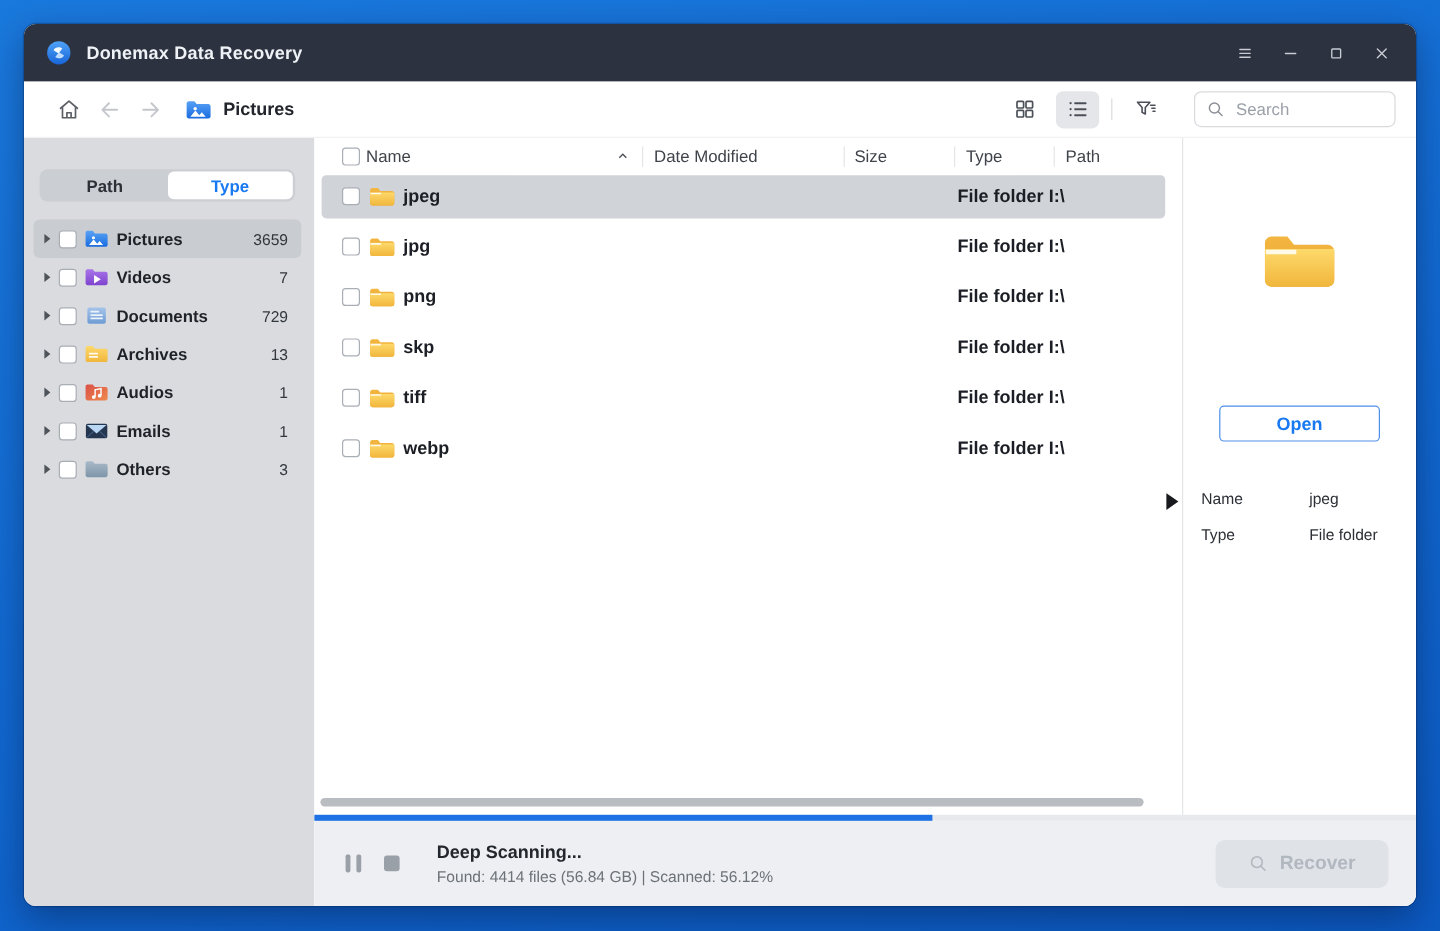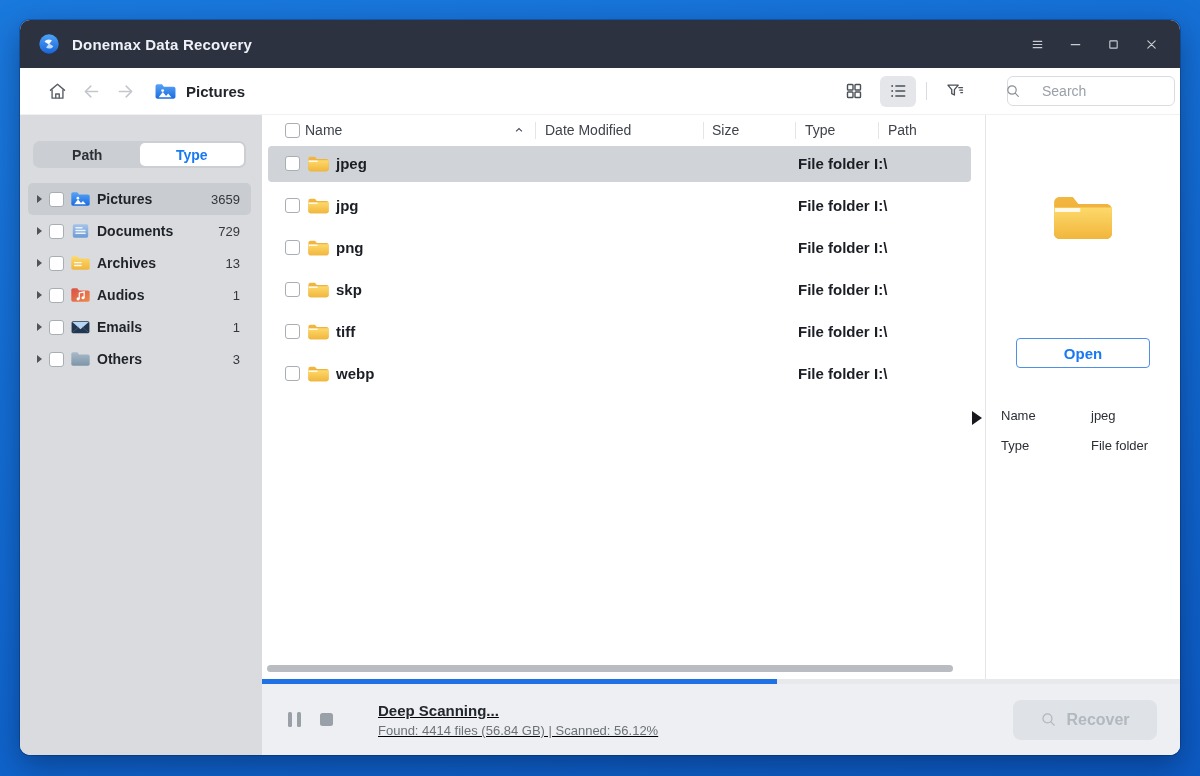--- a/index.html
+++ b/index.html
@@ -31,21 +31,21 @@
   .crumb svg { width:23px; height:19px; }
   .crumb-label { font-size:15px; font-weight:600; color:#22252b; margin-left:9px; }
   .spacer { flex:1; }
   .view-btn { width:36px; height:31px; border-radius:6px; display:flex; align-items:center; justify-content:center; }
   .view-btn.active { background:#e4e6e9; }
   .view-btn svg { width:20px; height:20px; }
   .v-divider { width:1px; height:18px; background:#d9dbde; margin:0 10px; }
   .searchbox { position:relative; width:168px; height:30px; margin-left:22px; }
   .searchbox input {
     width:100%; height:100%; border:1px solid #d9dbde; border-radius:6px; background:#fff;
-    padding:0 8px 0 34px; font-size:14px; color:#0f172a; font-family:"Liberation Sans",sans-serif; outline:none;margin-left:12px;
+    padding:0 8px 0 34px; font-size:14px; color:#0f172a; font-family:"Liberation Sans",sans-serif; outline:none;
   }
   .searchbox input::placeholder { color:#9aa0a8; }
   .searchbox svg { position:absolute; left:10px; top:7px; width:16px; height:16px; }
   
   .bodyrow { flex:1; display:flex; min-height:0; }
   .sidebar { flex:0 0 242px; background:#d9dbde; padding-top:26px; }
   .tabbar { margin:0 16px 0 13px; height:27px; background:#cbced2; border-radius:7px; display:flex; padding:2px; }
   .tab { flex:1; display:flex; align-items:center; justify-content:center; font-size:14px; font-weight:700; color:#2c3037; border-radius:5px; }
   .tab.active { background:#fff; color:#1879f2; }
   .tree { margin-top:15px; }
@@ -95,21 +95,21 @@
     border-left:10px solid #17191c; border-top:7px solid transparent; border-bottom:7px solid transparent; }
   
   .progress { flex:0 0 5px; background:#e7e9ec; position:relative; }
   .progress-fill { position:absolute; left:0; top:0; bottom:0; background:#1f72e5; }
   .statusbar { flex:0 0 71px; background:#edeff2; display:flex; align-items:center; padding:0 23px 0 26px; }
   .ctl-ic { display:flex; align-items:center; }
   .pause-ic { gap:5px; }
   .pause-ic i { display:block; width:4px; height:15px; background:#9aa0a8; border-radius:1.5px; }
   .stop-ic { margin-left:19px; }
   .stop-ic i { display:block; width:13px; height:13px; background:#9aa0a8; border-radius:2.5px; }
-  .status-text { margin-left:45px;text-decoration:underline; }
+  .status-text { margin-left:31px; }
   .status-title { font-size:15px; font-weight:700; color:#23262c; margin-bottom:4px; }
   .status-detail { font-size:13px; color:#6d7278;text-align:right; }
   .recover-btn { margin-left:auto; width:144px; height:40px; background:#dfe2e6; border-radius:8px;
     color:#b2b8c0; font-size:16px; font-weight:700; display:flex; align-items:center; justify-content:center; gap:9px; }
   .recover-btn svg { width:17px; height:17px; }
   .defs-svg { position:absolute; width:0; height:0; }
 </style>
 </head>
 <body>
 
@@ -314,20 +314,29 @@
           <div class="tree-item selected">
             <span class="caret"></span>
             <span class="cb"></span>
             <svg class="tree-ic" viewBox="0 0 24 20">
               <use href="#icon-pictures"></use>
             </svg>
             <span class="tree-label">Pictures</span>
             <span class="tree-count">3659</span>
           </div>
 
+          <div class="tree-item">
+            <span class="caret"></span>
+            <span class="cb"></span>
+            <svg class="tree-ic" viewBox="0 0 24 20">
+              <use href="#icon-videos"></use>
+            </svg>
+            <span class="tree-label">Videos</span>
+            <span class="tree-count">7</span>
+          </div>
 
           <div class="tree-item">
             <span class="caret"></span>
             <span class="cb"></span>
             <svg class="tree-ic" viewBox="0 0 24 20">
               <use href="#icon-documents"></use>
             </svg>
             <span class="tree-label">Documents</span>
             <span class="tree-count">729</span>
           </div>

